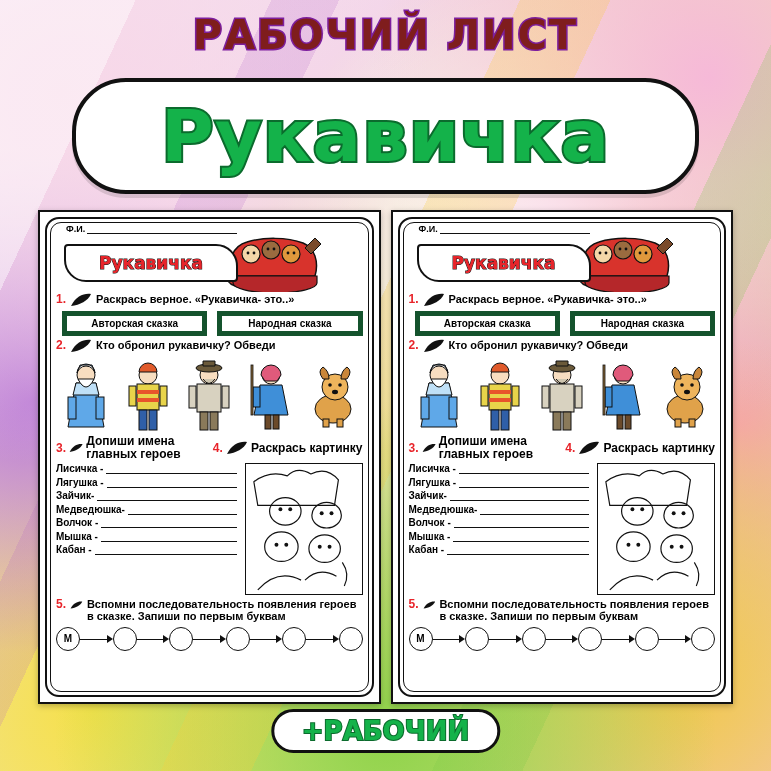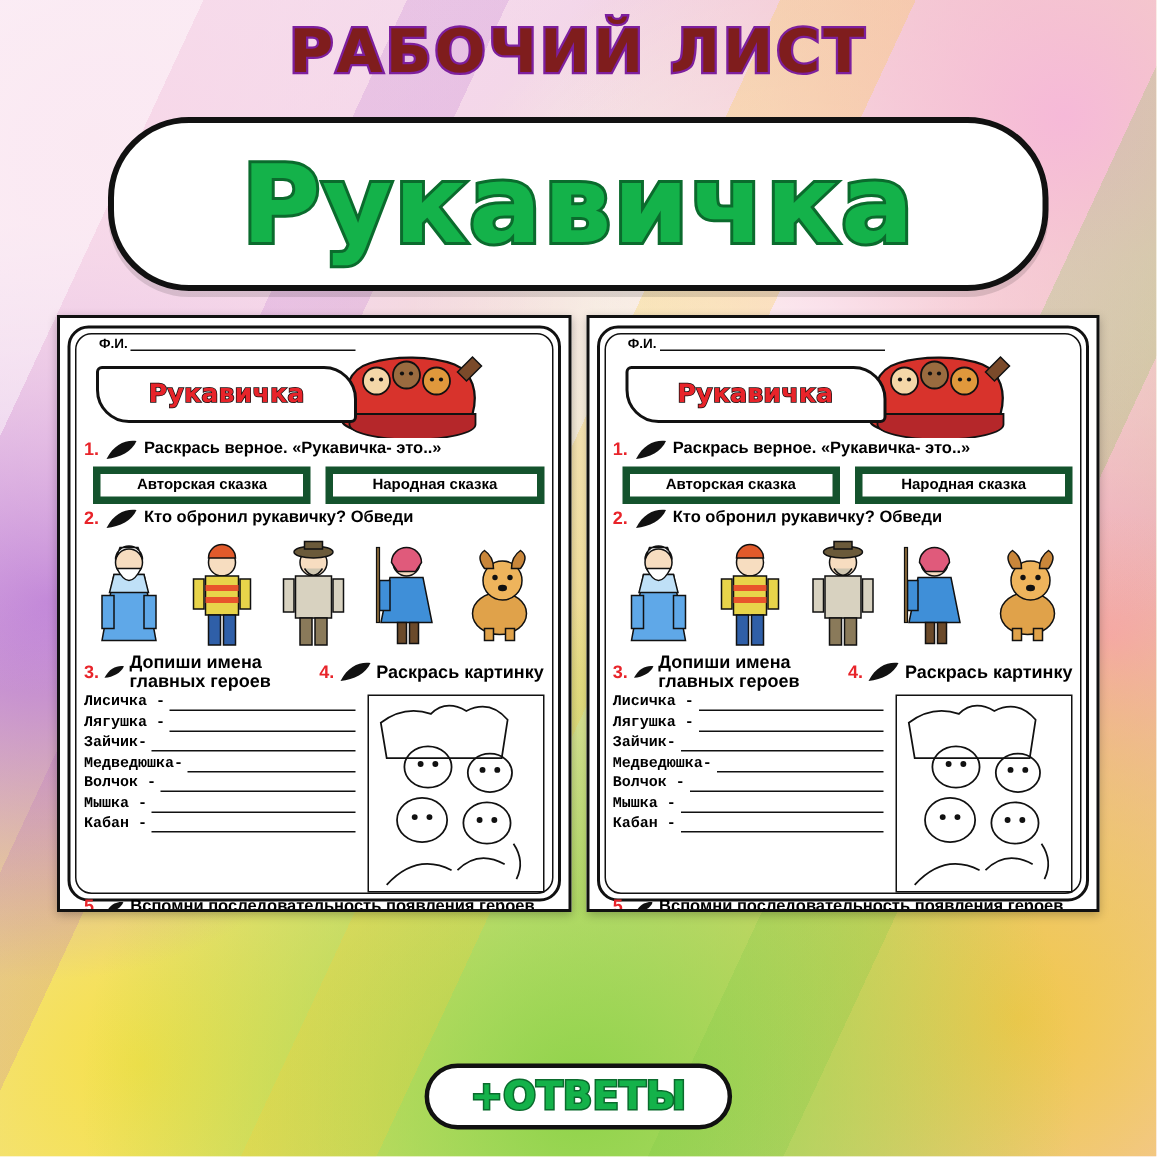--- a/index.html
+++ b/index.html
@@ -44,21 +44,21 @@
     background:#fff;border:4px solid #111;border-radius:54px;
     display:flex;align-items:center;justify-content:center;
     box-shadow:0 4px 0 rgba(0,0,0,.12);
   }
   .title-card span{
     font-size:72px;font-weight:bold;color:#14b24a;
     -webkit-text-stroke:4px #0b6b2d;paint-order:stroke fill;
     font-family:"DejaVu Sans", sans-serif;letter-spacing:1px;
   }
   
-  .sheets{position:absolute;top:210px;left:38px;width:695px;height:398px;display:flex;gap:10px;}
+  .sheets{position:absolute;top:210px;left:38px;width:695px;height:494px;display:flex;gap:10px;}
   .sheet{
     position:relative;flex:1;background:#fff;border:2px solid #111;
     box-shadow:0 2px 6px rgba(0,0,0,.25);
     padding:6px 8px 4px;box-sizing:border-box;overflow:hidden;
   }
   .sheet .frame{
     position:absolute;inset:5px;border:2px solid #111;border-radius:14px;pointer-events:none;
   }
   .sheet .frame::before{
     content:"";position:absolute;inset:3px;border:1px solid #111;border-radius:11px;
@@ -88,21 +88,21 @@
     border:5px solid #14532d;padding:2px 8px;font-size:10px;font-weight:bold;background:#fff;
     flex:1;text-align:center;
   }
   .chars{display:flex;justify-content:space-between;align-items:flex-end;margin:2px 2px 0;height:78px;}
   .char{width:56px;height:76px;}
   .subtasks{display:flex;gap:6px;margin-top:2px;}
   .sub{display:flex;align-items:center;gap:3px;}
   .sub .qtext{font-size:12px;}
   .feather{width:22px;height:14px;}
   .bottomgrid{display:flex;gap:8px;margin-top:2px;}
-  .names{flex:1;font-family:Liberation Mono, monospace;}
+  .names{flex:1;}
   .nameline{display:flex;align-items:flex-end;font-size:10px;font-weight:bold;margin-bottom:2.5px;}
   .nameline .lbl{white-space:nowrap;}
   .nameline .ln{flex:1;border-bottom:1px solid #111;height:10px;margin-left:3px;}
   .picbox{width:118px;height:132px;border:1px solid #111;box-sizing:border-box;}
   .task5{display:flex;gap:4px;margin-top:3px;align-items:flex-start;}
   .seq{display:flex;align-items:center;gap:0;margin-top:4px;}
   .circle{
     width:22px;height:22px;border-radius:50%;border:1.5px solid #111;
     display:flex;align-items:center;justify-content:center;font-size:10px;font-weight:bold;flex:none;
   }
@@ -523,14 +523,14 @@
         <div class="arrow"></div>
         <div class="circle"></div>
         <div class="arrow"></div>
         <div class="circle"></div>
       </div>
     </div>
   </div>
 </div>
 
 <div class="badge">
-  <span>+ОТВЕТЫ</span>
+  <span>+РАБОЧИЙ</span>
 </div>
 
 </body></html>

